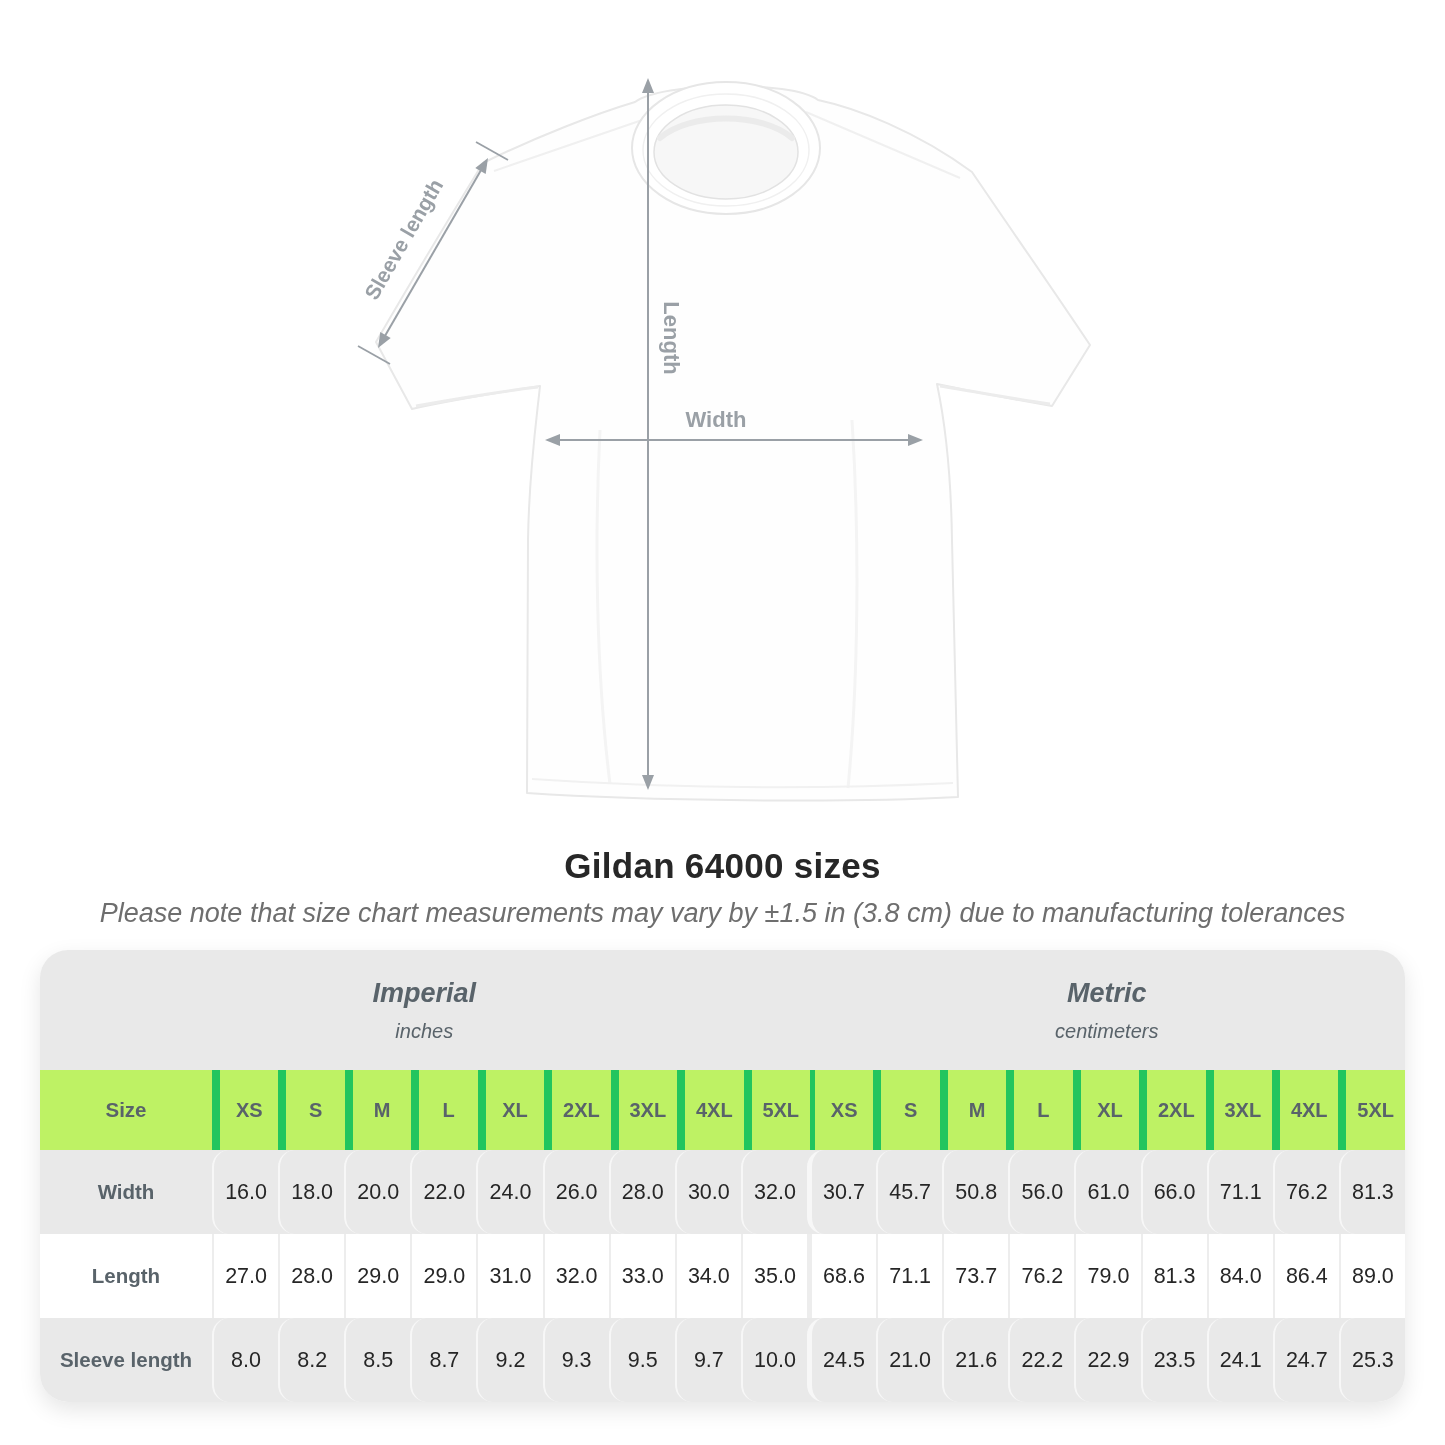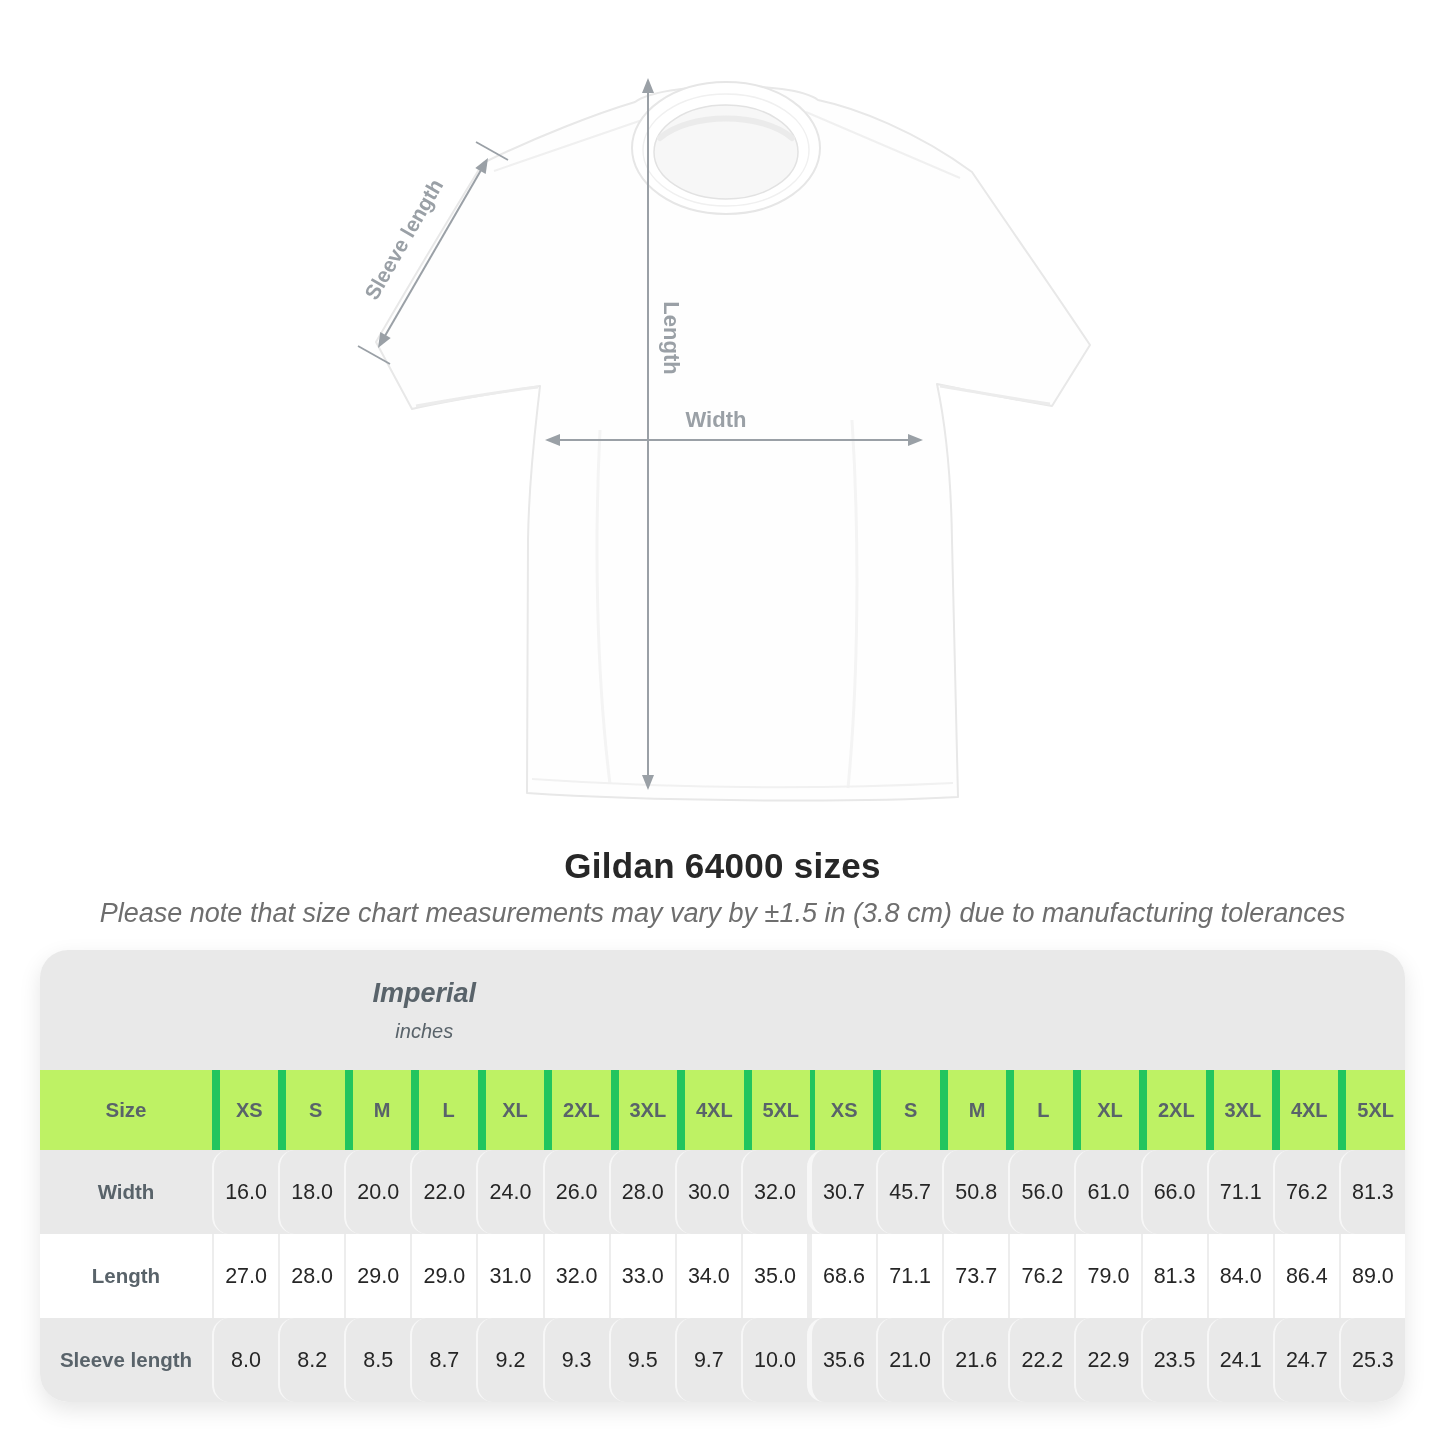--- a/index.html
+++ b/index.html
@@ -105,20 +105,24 @@
 <div class="title-block">
   <h1 class="page-title">Gildan 64000 sizes</h1>
   <p class="note">Please note that size chart measurements may vary by ±1.5 in (3.8 cm) due to manufacturing tolerances</p>
 </div>
 
 <div class="size-table">
   <div class="row group-row">
     <div class="gcell imperial">
       <div class="gtitle">Imperial</div>
       <div class="gsub">inches</div>
+    </div>
+    <div class="gcell metric">
+      <div class="gtitle">Metric</div>
+      <div class="gsub">centimeters</div>
     </div>
   </div>
   <div class="row header-row">
     <div class="cell corner">Size</div>
 
   <div class="cell head">XS</div>
       <div class="cell head">S</div>
       <div class="cell head">M</div>
       <div class="cell head">L</div>
       <div class="cell head">XL</div>
@@ -184,21 +188,21 @@
         <div class="cell rowlabel">Sleeve length</div>
         <div class="cell val">8.0</div>
         <div class="cell val">8.2</div>
         <div class="cell val">8.5</div>
         <div class="cell val">8.7</div>
         <div class="cell val">9.2</div>
         <div class="cell val">9.3</div>
         <div class="cell val">9.5</div>
         <div class="cell val">9.7</div>
         <div class="cell val">10.0</div>
-        <div class="cell val sep">35.6</div>
+        <div class="cell val sep">24.5</div>
         <div class="cell val">21.0</div>
         <div class="cell val">21.6</div>
         <div class="cell val">22.2</div>
         <div class="cell val">22.9</div>
         <div class="cell val">23.5</div>
         <div class="cell val">24.1</div>
         <div class="cell val">24.7</div>
         <div class="cell val">25.3</div>
       </div>
     </div>

